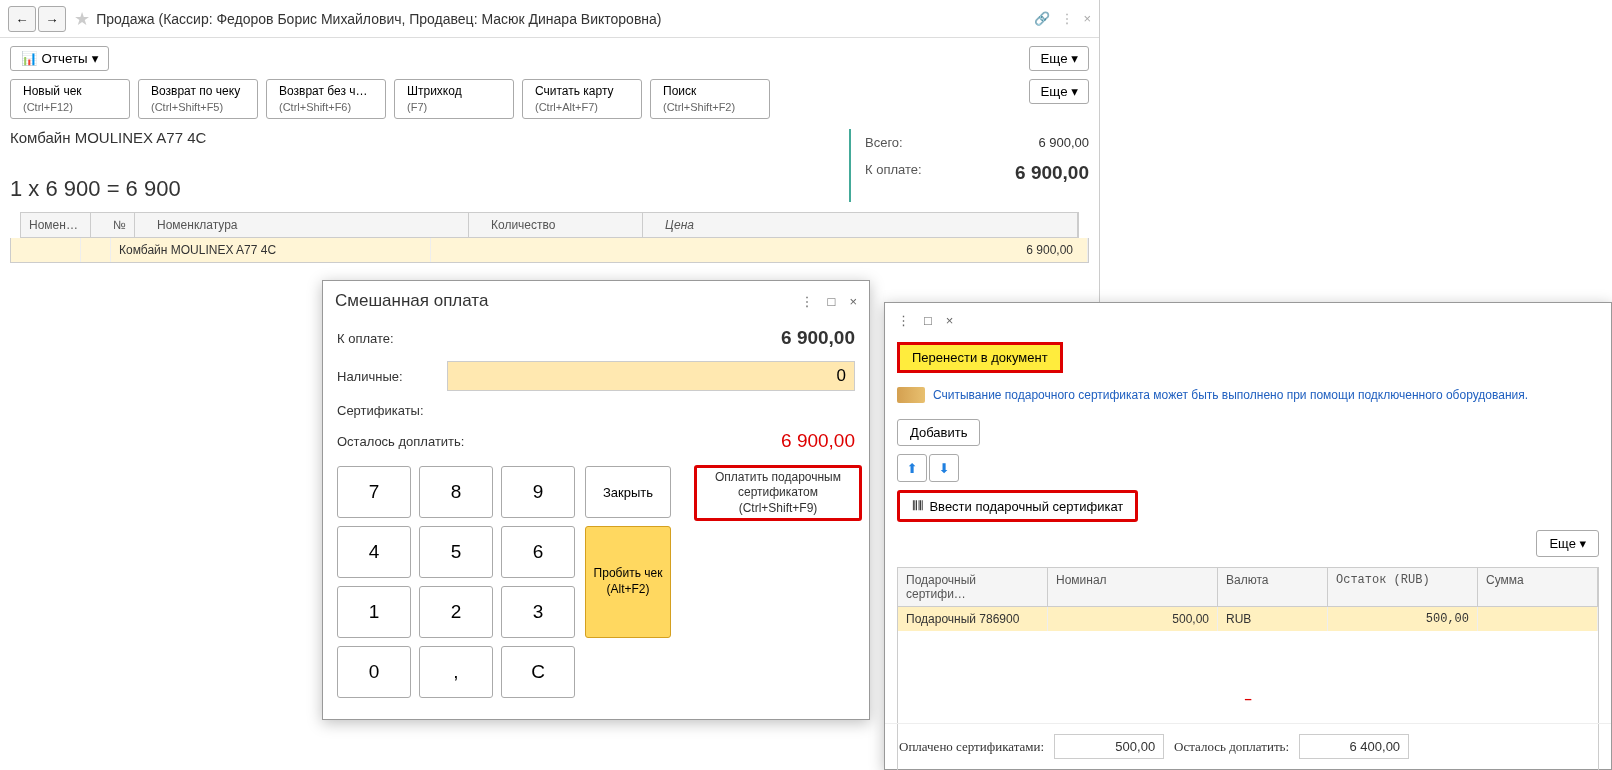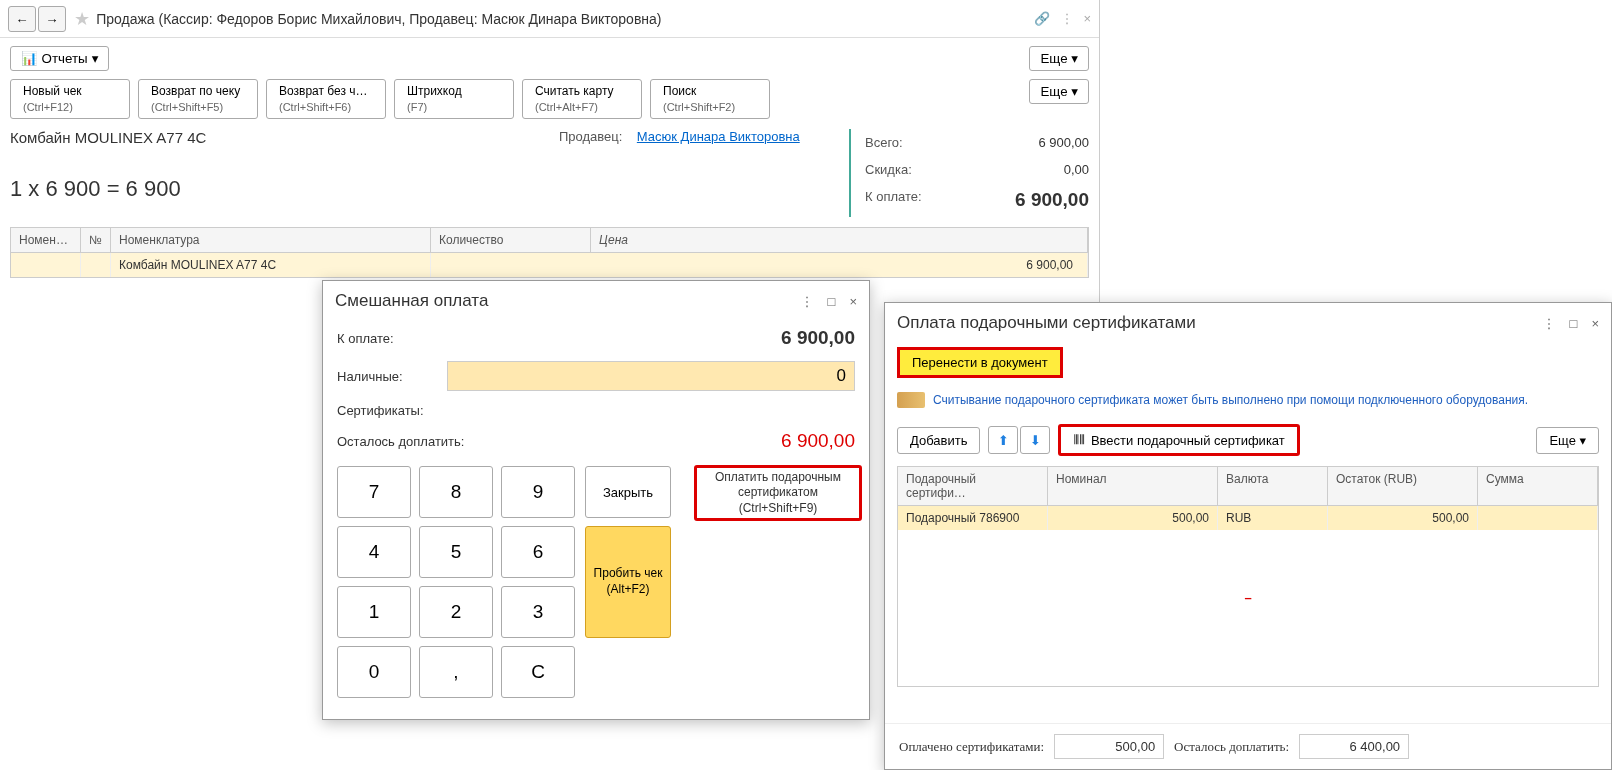--- a/index.html
+++ b/index.html
@@ -28,21 +28,21 @@
 .calc-line { font-size: 22px; margin-top: 30px; }
 .info-mid { width: 300px; padding: 0 10px; }
 .seller-label { color: #555; }
 .seller-link { color: #0066cc; text-decoration: underline; cursor: pointer; }
 .info-right { width: 240px; border-left: 2px solid #4a9; padding-left: 14px; }
 .total-row { display: flex; justify-content: space-between; padding: 6px 0; }
 .total-label { color: #555; }
 .total-val { text-align: right; }
 .total-val.bold { font-weight: bold; font-size: 19px; }
 
-.table-header { display: flex; border: 1px solid #ccc; background: #f5f5f5; margin: 0 10px; }
+.table-header { display: flex; border: 1px solid #ccc; background: #f5f5f5; margin: 0 20px; gap: 14px; }
 .th { padding: 5px 8px; border-right: 1px solid #ccc; font-size: 12px; color: #555; }
 .th1 { width: 70px; } .th2 { width: 30px; text-align: center; } .th3 { width: 320px; } .th4 { width: 160px; } .th5 { flex: 1; font-style: italic; }
 .table-row { display: flex; border: 1px solid #ccc; border-top: none; background: #fff5d6; margin: 0 10px; }
 .td { padding: 5px 8px; border-right: 1px solid #eee; font-size: 12px; }
 .td1 { width: 70px; } .td2 { width: 30px; } .td3 { width: 320px; } .td-rest { flex: 1; text-align: right; padding-right: 14px; }
 
 
 .mixed-payment { position: absolute; left: 322px; top: 280px; width: 548px; height: 440px; background: #fff; border: 1px solid #999; box-shadow: 0 3px 14px rgba(0,0,0,0.25); z-index: 10; }
 .mp-title-bar { display: flex; align-items: center; padding: 10px 12px; }
 .mp-title { font-size: 17px; flex: 1; }
@@ -65,30 +65,30 @@
 .cert-panel { position: absolute; right: 0; top: 302px; width: 728px; height: 468px; background: #fff; border: 1px solid #999; box-shadow: 0 3px 14px rgba(0,0,0,0.25); z-index: 9; }
 .cp-title-bar { display: flex; align-items: center; padding: 10px 12px; }
 .cp-title { font-size: 17px; flex: 1; }
 .cp-title-icons { display: flex; gap: 14px; color: #666; }
 
 .transfer-btn { margin: 4px 12px; display: inline-block; background: #ffec3d; border: 3px solid #d00; padding: 5px 12px; font-size: 13px; cursor: pointer; }
 .info-banner { margin: 6px 12px; padding: 4px 0; display: flex; align-items: center; gap: 8px; }
 .info-banner-text { color: #2060c0; font-size: 12px; }
 .ruler-icon { width: 28px; height: 16px; background: linear-gradient(90deg, #d4a050, #e8c070); border-radius: 2px; }
 
-.cp-toolbar { display: flex; align-items: center; padding: 6px 12px; gap: 8px; }
+.cp-toolbar { display: flex; align-items: flex-start; padding: 6px 12px; gap: 8px; flex-direction: column; }
 .cp-btn { border: 1px solid #aaa; background: #fff; padding: 5px 12px; border-radius: 3px; cursor: pointer; font-size: 13px; }
 .arrow-btns { display: flex; gap: 2px; }
 .arrow-btn { width: 30px; height: 28px; border: 1px solid #aaa; background: #fff; border-radius: 3px; cursor: pointer; display: flex; align-items: center; justify-content: center; }
 .enter-cert-btn { border: 3px solid #d00; background: #fff; padding: 5px 12px; border-radius: 3px; cursor: pointer; font-size: 13px; display: flex; align-items: center; gap: 6px; }
 
 .cp-table { margin: 4px 12px; border: 1px solid #ccc; }
 .cp-th-row { display: flex; background: #f5f5f5; border-bottom: 1px solid #ccc; }
 .cp-th { padding: 5px 8px; border-right: 1px solid #ccc; font-size: 12px; color: #555; }
-.cpw1 { width: 150px; } .cpw2 { width: 170px; } .cpw3 { width: 110px; } .cpw4 { width: 150px; } .cpw5 { flex: 1; }
+.cpw1 { width: 150px; } .cpw2 { width: 170px; } .cpw3 { width: 110px; } .cpw4 { width: 150px; font-family: Liberation Mono, monospace; } .cpw5 { flex: 1; }
 .cp-td-row { display: flex; background: #fff0c0; }
 .cp-td { padding: 5px 8px; border-right: 1px solid #eee; font-size: 12px; }
 .cp-td.r { text-align: right; }
 .cp-table-body { height: 180px; overflow: auto; }
 .red-dash { color: #d00; font-weight: bold; text-align: center; padding-top: 60px; }
 
 .cp-footer { display: flex; align-items: center; padding: 10px 14px; gap: 10px; border-top: 1px solid #eee; position: absolute; bottom: 0; left: 0; right: 0; }
 .cp-footer-label { font-size: 13px; font-family: Liberation Serif, serif; }
 .cp-footer-val { border: 1px solid #ccc; padding: 4px 8px; min-width: 110px; text-align: right; font-size: 13px; }
 
@@ -150,32 +150,24 @@
     <button class="more-btn" style="margin-left:auto">
       <span>Еще</span> ▾
     </button>
   </div>
 
   <div class="info-row">
     <div class="info-left">
       <div class="item-name">Комбайн MOULINEX  A77 4C</div>
       <div class="calc-line">1 x 6 900 = 6 900</div>
     </div>
-    <div class="info-mid">
-      <span class="seller-label">Продавец:</span>&nbsp;&nbsp;&nbsp;
-      <a class="seller-link">Масюк Динара Викторовна</a>
-    </div>
     <div class="info-right">
       <div class="total-row">
         <span class="total-label">Всего:</span>
         <span class="total-val">6 900,00</span>
-      </div>
-      <div class="total-row">
-        <span class="total-label">Скидка:</span>
-        <span class="total-val">0,00</span>
       </div>
       <div class="total-row">
         <span class="total-label">К оплате:</span>
         <span class="total-val bold">6 900,00</span>
       </div>
     </div>
   </div>
 
   <div class="table-header">
     <div class="th th1">Номен…</div>
@@ -242,21 +234,20 @@
   </div>
 </div>
 
 <div class="cert-pay-btn">
   <div>Оплатить подарочным сертификатом</div>
   <div>(Ctrl+Shift+F9)</div>
 </div>
 
 <div class="cert-panel">
   <div class="cp-title-bar">
-    <span class="cp-title">Оплата подарочными сертификатами</span>
     <div class="cp-title-icons">
       <span>⋮</span>
       <span>□</span>
       <span>×</span>
     </div>
   </div>
 
   <button class="transfer-btn">Перенести в документ</button>
 
   <div class="info-banner">

